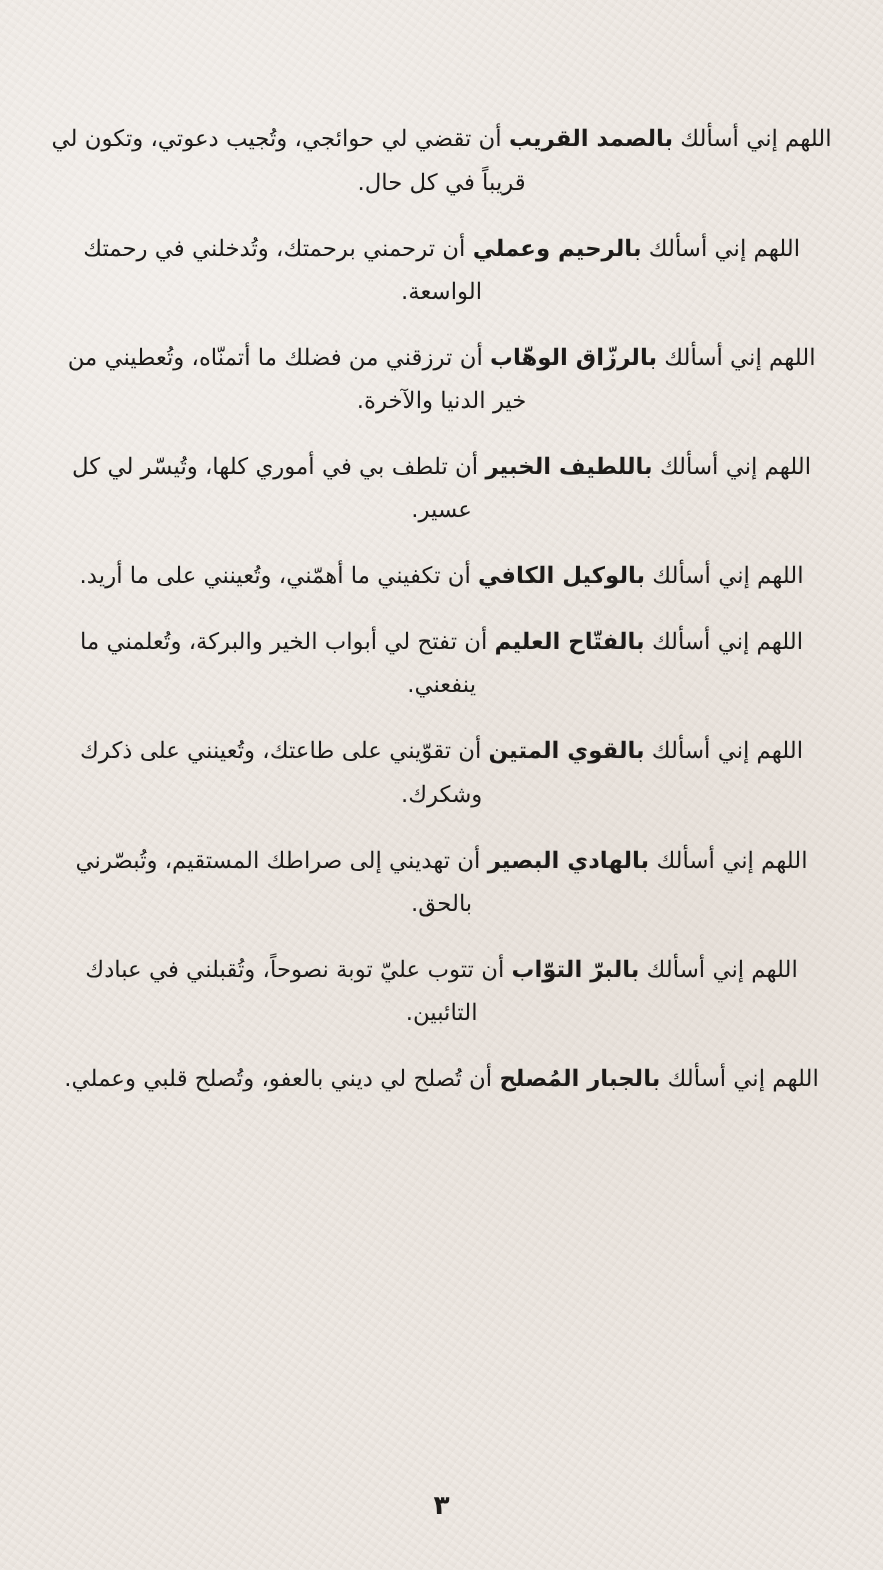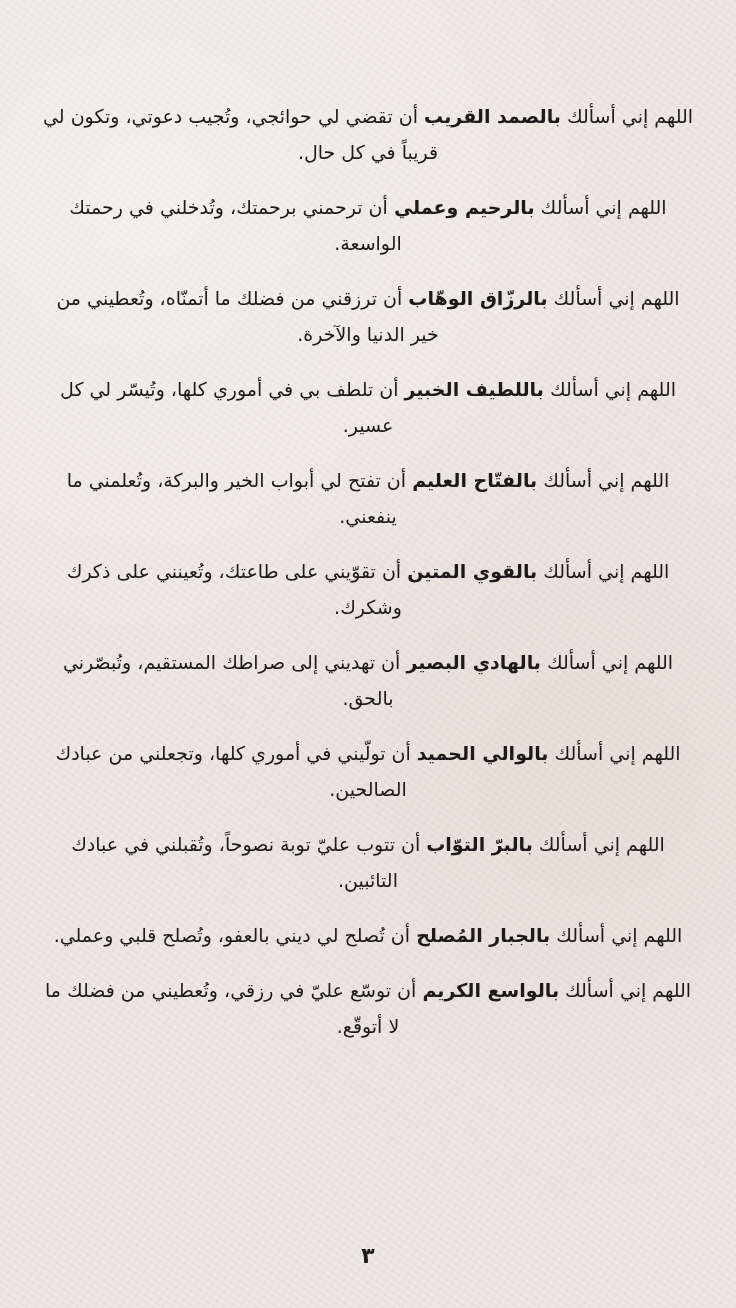--- a/index.html
+++ b/index.html
@@ -58,30 +58,29 @@
   <div class="duas">
     <p class="dua"><span>اللهم إني أسألك </span><span class="names">بالصمد القريب</span><span> أن تقضي لي حوائجي، وتُجيب دعوتي، وتكون لي قريباً في كل حال.</span></p>
 
     <p class="dua"><span>اللهم إني أسألك </span><span class="names">بالرحيم وعملي</span><span> أن ترحمني برحمتك، وتُدخلني في رحمتك الواسعة.</span></p>
 
 
     <p class="dua"><span>اللهم إني أسألك </span><span class="names">بالرزّاق الوهّاب</span><span> أن ترزقني من فضلك ما أتمنّاه، وتُعطيني من خير الدنيا والآخرة.</span></p>
 
     <p class="dua"><span>اللهم إني أسألك </span><span class="names">باللطيف الخبير</span><span> أن تلطف بي في أموري كلها، وتُيسّر لي كل عسير.</span></p>
 
+    <p class="dua"><span>اللهم إني أسألك </span><span class="names">بالوكيل الكافي</span><span> أن تكفيني ما أهمّني، وتُعينني على ما أريد.</span></p>
 
     <p class="dua"><span>اللهم إني أسألك </span><span class="names">بالفتّاح العليم</span><span> أن تفتح لي أبواب الخير والبركة، وتُعلمني ما ينفعني.</span></p>
 
     <p class="dua"><span>اللهم إني أسألك </span><span class="names">بالقوي المتين</span><span> أن تقوّيني على طاعتك، وتُعينني على ذكرك وشكرك.</span></p>
 
     <p class="dua"><span>اللهم إني أسألك </span><span class="names">بالهادي البصير</span><span> أن تهديني إلى صراطك المستقيم، وتُبصّرني بالحق.</span></p>
 
-    <p class="dua"><span>اللهم إني أسألك </span><span class="names">بالوالي الحميد</span><span> أن تولّيني في أموري كلها، وتجعلني من عبادك الصالحين.</span></p>
 
     <p class="dua"><span>اللهم إني أسألك </span><span class="names">بالبرّ التوّاب</span><span> أن تتوب عليّ توبة نصوحاً، وتُقبلني في عبادك التائبين.</span></p>
 
     <p class="dua"><span>اللهم إني أسألك </span><span class="names">بالجبار المُصلح</span><span> أن تُصلح لي ديني بالعفو، وتُصلح قلبي وعملي.</span></p>
 
-    <p class="dua"><span>اللهم إني أسألك </span><span class="names">بالواسع الكريم</span><span> أن توسّع عليّ في رزقي، وتُعطيني من فضلك ما لا أتوقّع.</span></p>
   </div>
 
   <div class="page-number">٣</div>
 </div>
 
 </body></html>

